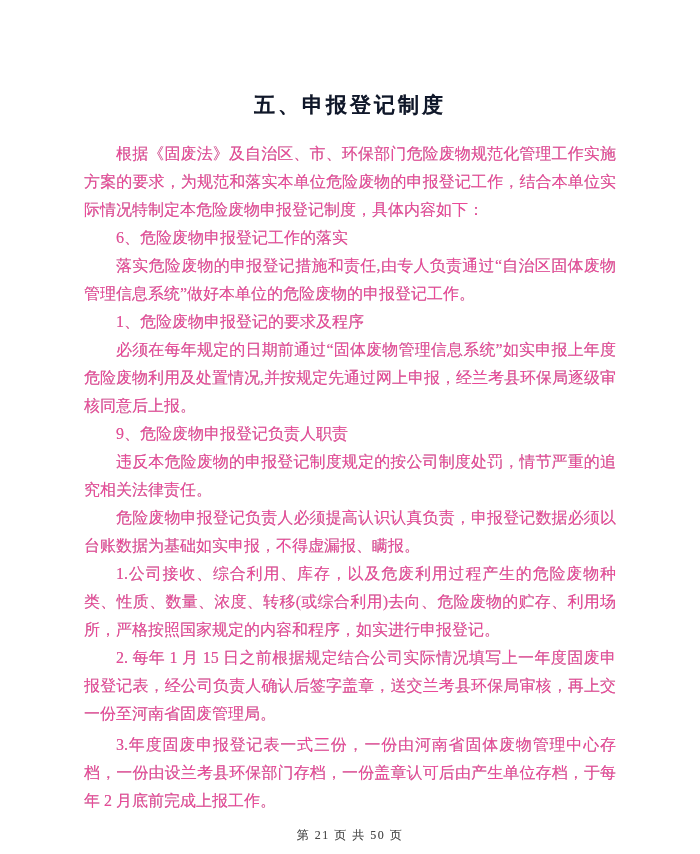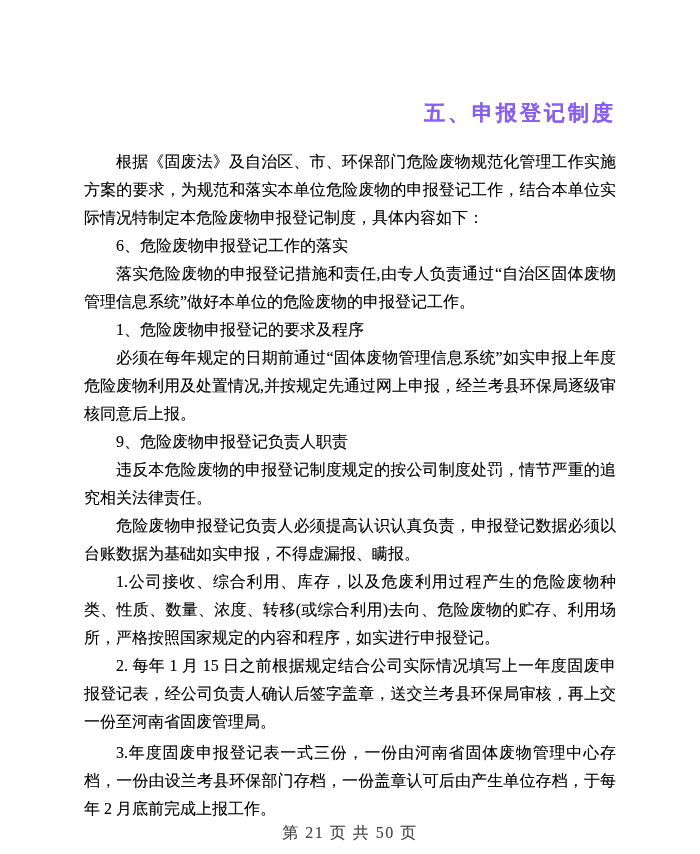--- a/index.html
+++ b/index.html
@@ -13,49 +13,49 @@
     overflow: hidden;
   }
   .doc-page {
     position: absolute;
     inset: 0;
     padding: 86px 84px 0 84px;
     box-sizing: border-box;
     background: #ffffff;
   }
   .doc-title {
-    margin: 12px 0 20px 0;
+    margin: 4px 0 20px 0;
     font-size: 21px;
     line-height: 30px;
     font-weight: bold;
-    text-align: right;
-    color: #8b5cf6;
+    text-align: center;
+    color: #0f172a;
     letter-spacing: 3px;
     text-shadow: 0 0 0.6px rgba(50,50,50,0.55);
   }
   .para {
     margin: 0;
     font-size: 16px;
     line-height: 28px;
     text-align: justify;
     text-justify: inter-ideograph;
     text-indent: 2em;
-    color: #000000;
+    color: #ec4899;
     text-shadow: 0 0 0.6px rgba(70,70,70,0.45);
   }
   .para.gap-top {
     margin-top: 3px;
   }
   .page-footer {
     position: absolute;
     left: 0;
     right: 0;
     bottom: 10px;
     text-align: center;
-    font-size: 16px;
+    font-size: 12px;
     letter-spacing: 1.5px;
     color: #474747;
     text-shadow: 0 0 0.5px rgba(70,70,70,0.4);
   }
 </style>
 </head>
 <body>
 
 <div class="doc-page">
   <h1 class="doc-title">五、申报登记制度</h1>

